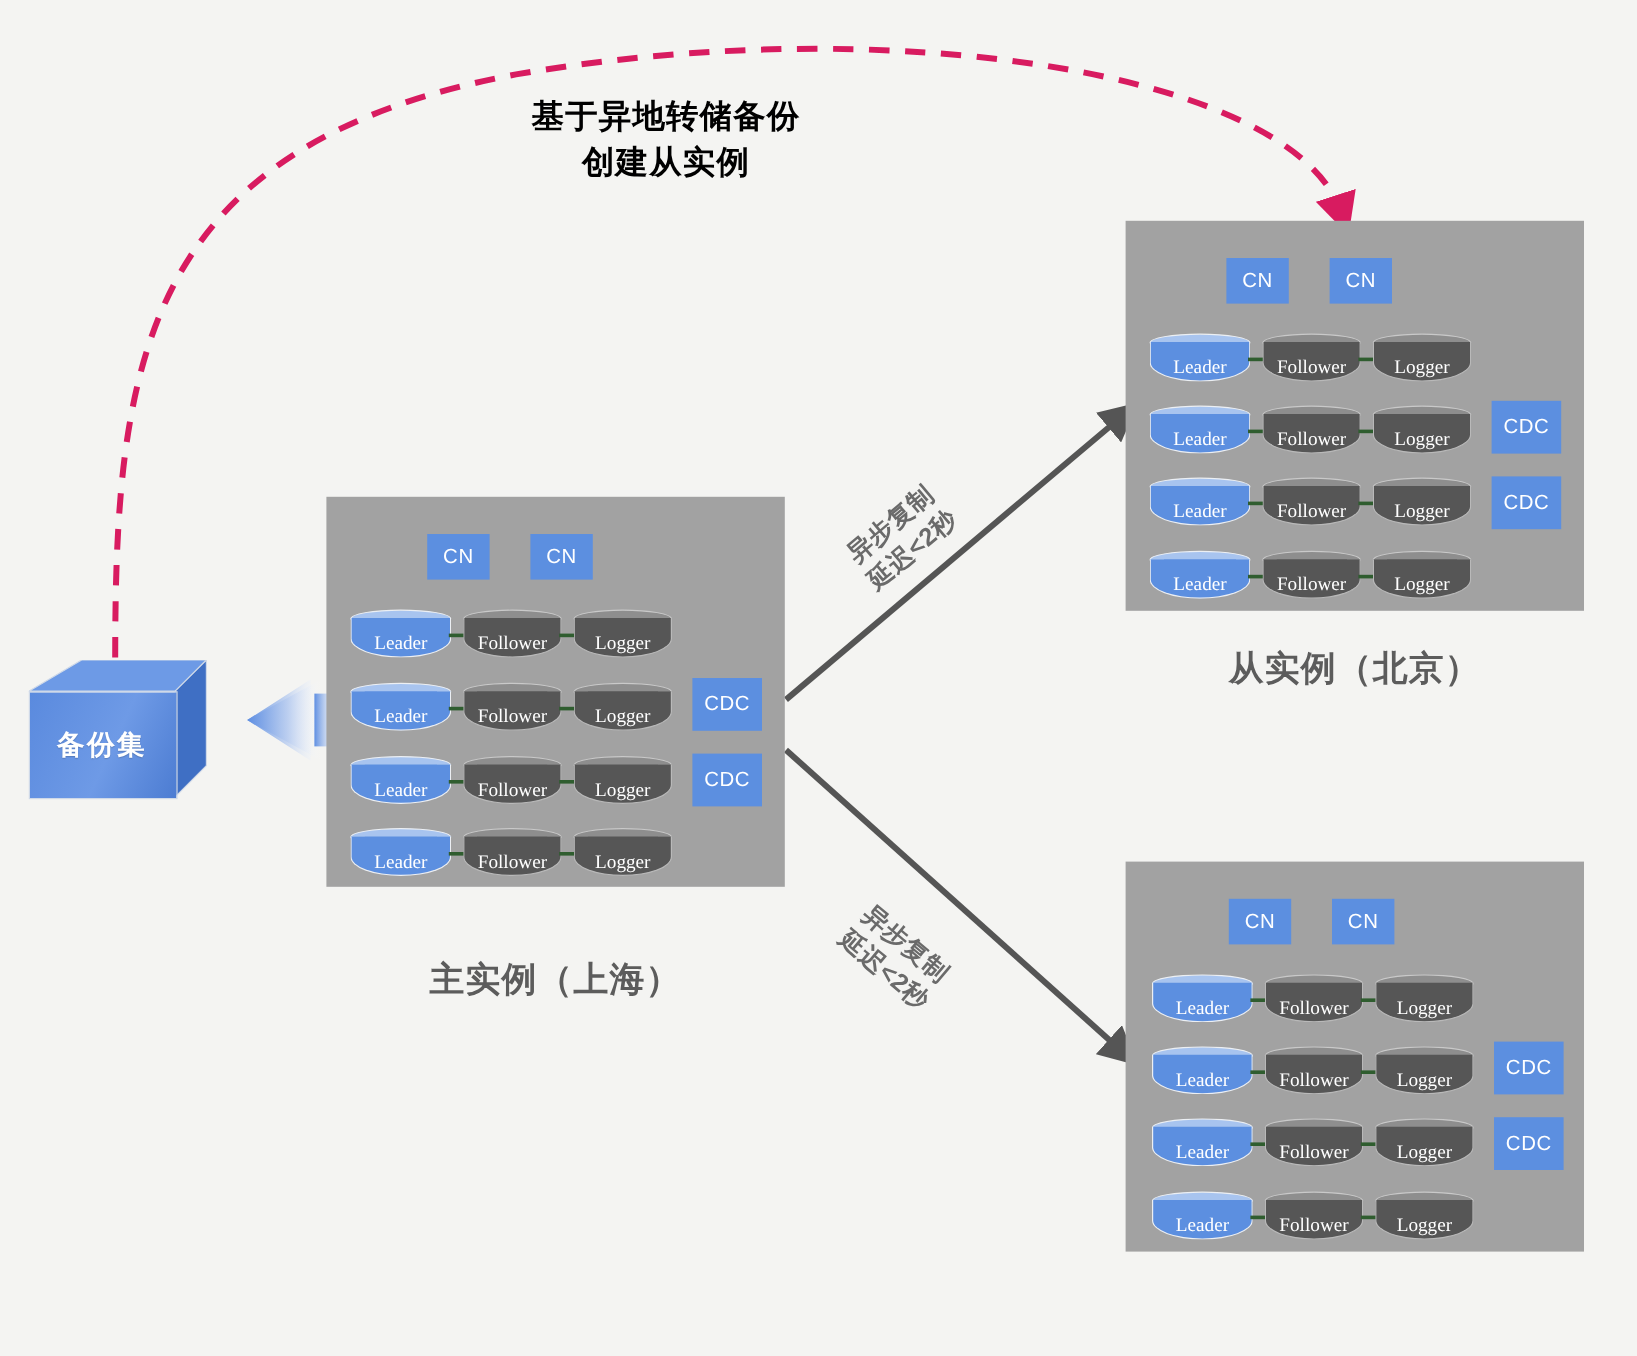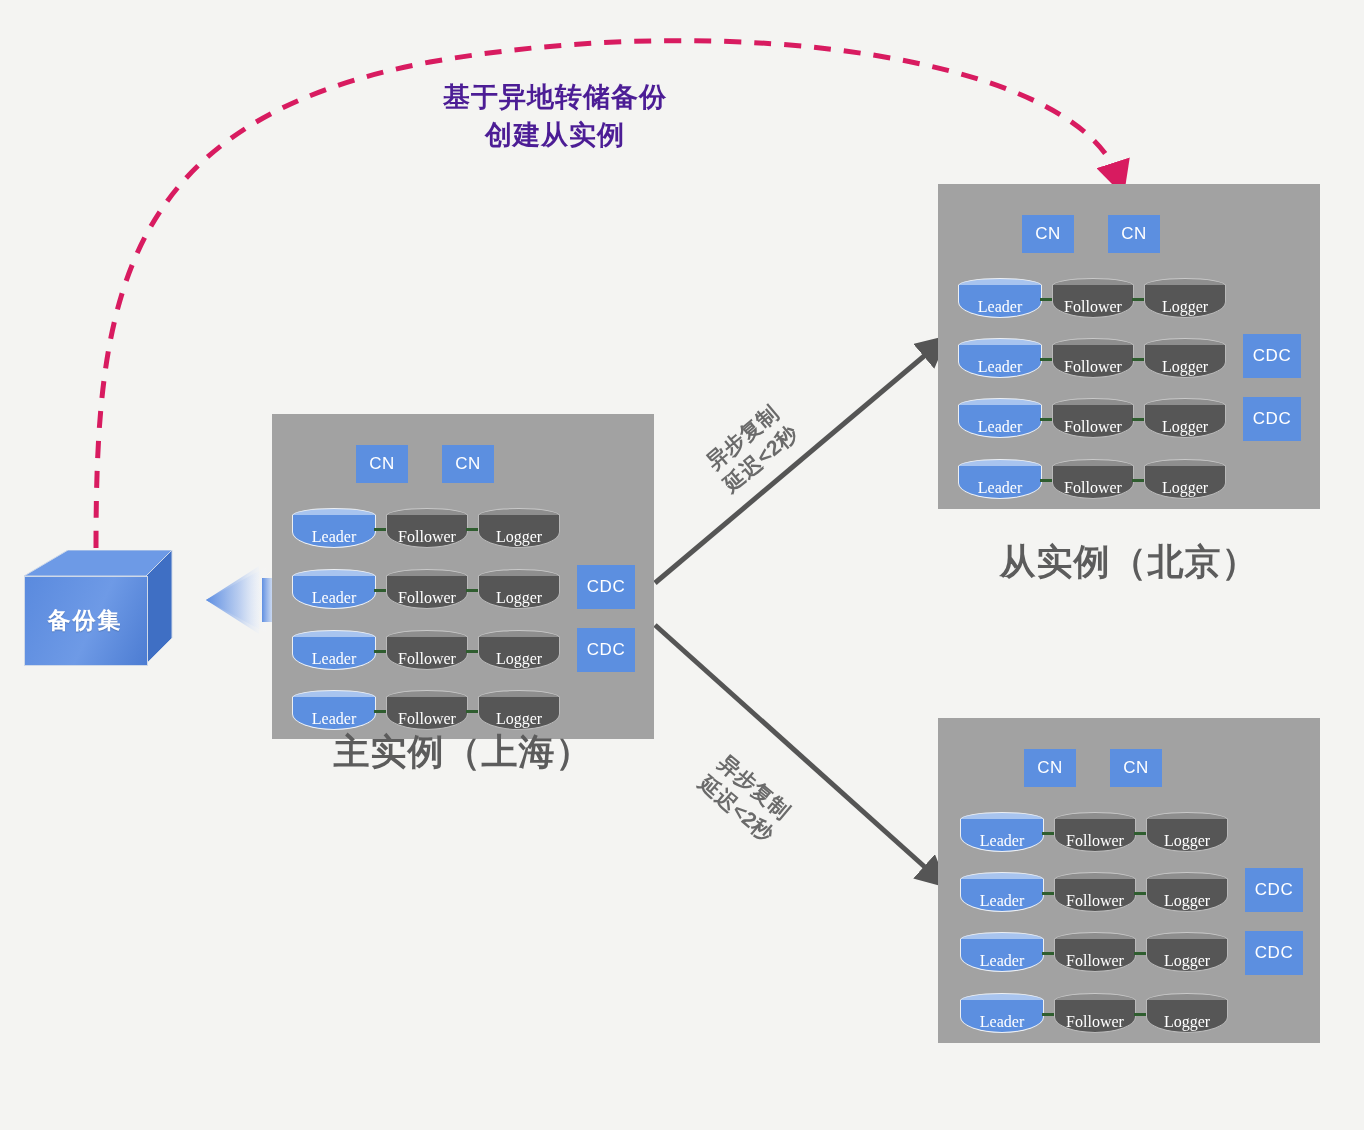--- a/index.html
+++ b/index.html
@@ -22,38 +22,38 @@
     left: 0; top: 0;
     width: 1364px;
     height: 1130px;
     pointer-events: none;
   }
 
   
   .headline {
     position: absolute;
     text-align: center;
-    color: #4c1d95;
+    color: #000000;
     font-size: 27px;
     font-weight: bold;
     line-height: 1.42;
     letter-spacing: 1px;
     white-space: pre-line;
   }
 
   
   .panel {
     position: absolute;
     background: #a2a2a2;
   }
   .panel-caption {
     position: absolute;
     text-align: center;
     color: #5c5c5c;
-    font-size: 36px;
+    font-size: 29px;
     font-weight: bold;
     letter-spacing: 1px;
     white-space: nowrap;
   }
 
   
   .sqbox {
     position: absolute;
     background: #5c8fe0;
     color: #ffffff;
@@ -283,21 +283,21 @@
     <div class="body"></div>
     <div class="label">Follower</div>
   </div>
   <div class="connector" style="left:466px; top:710px; width:14px;"></div>
   <div class="cyl dark" style="left:478px; top:690px; width:82px; height:40px;">
     <div class="top"></div>
     <div class="body"></div>
     <div class="label">Logger</div>
   </div>
 
-  <div class="panel-caption" style="left:272px; top:728px; width:382px;">主实例（上海）</div>
+  <div class="panel-caption" style="left:272px; top:797px; width:382px;">主实例（上海）</div>
 
   <div class="panel" style="left:938px; top:184px; width:382px; height:325px;"></div>
 
   <div class="sqbox" style="left:1022px; top:215px; width:52px; height:38px;">CN</div>
   <div class="sqbox" style="left:1108px; top:215px; width:52px; height:38px;">CN</div>
 
   <div class="cyl leader" style="left:958px; top:278px; width:84px; height:40px;">
     <div class="top"></div>
     <div class="body"></div>
     <div class="label">Leader</div>

